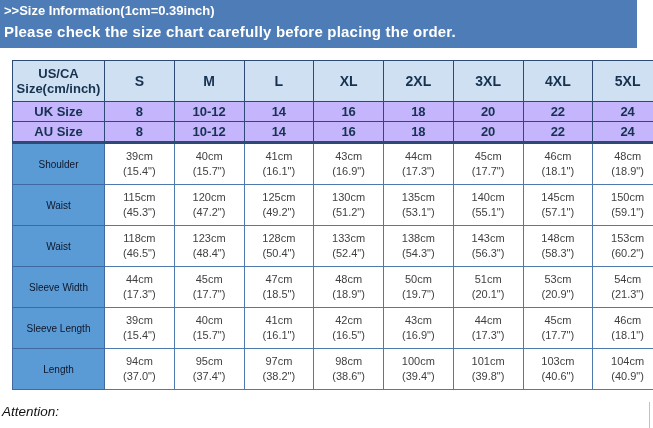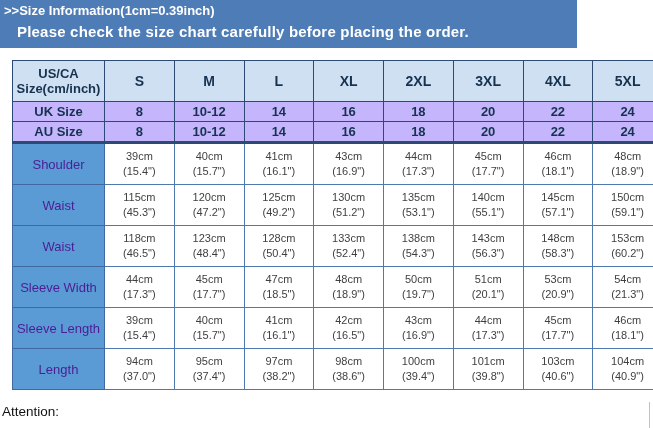--- a/index.html
+++ b/index.html
@@ -3,26 +3,26 @@
 <meta charset="utf-8">
 <style>
   html,body{margin:0;padding:0;background:#ffffff;}
   .page{
     width:653px;height:428px;position:relative;overflow:hidden;
     font-family:"Liberation Sans","DejaVu Sans",sans-serif;
     background:#ffffff;
   }
   
   .banner{
-    width:577px;height:48px;box-sizing:border-box;
+    width:637px;height:48px;box-sizing:border-box;
     background:#4d7cb6;color:#ffffff;
     padding:3px 0 0 4px;
   }
   .banner .l1{font-size:13px;font-weight:bold;line-height:16px;}
-  .banner .l2{font-size:15px;font-weight:bold;line-height:18px;margin-top:4px;letter-spacing:.2px;margin-left:13px;}
+  .banner .l2{font-size:15px;font-weight:bold;line-height:18px;margin-top:4px;letter-spacing:.2px;}
 
   
   table.size{
     border-collapse:collapse;table-layout:fixed;width:650px;margin:12px;
   }
   col.c-label{width:92px;}
   col.c-size{width:69.75px;}
   tr.head th{
     height:40px;background:#cfe0f2;color:#16324f;
     font-size:13px;font-weight:bold;text-align:center;vertical-align:middle;
@@ -30,36 +30,36 @@
   }
   tr.head th.corner{font-size:13px;}
   tr.head th .sz{font-size:14px;}
   tr.uk th,tr.uk td,tr.au th,tr.au td{
     height:19px;background:#c4b5fd;color:#16324f;
     font-size:13px;font-weight:bold;text-align:center;vertical-align:middle;
     border:1px solid #2c4a73;padding:0;
   }
   tr.au th,tr.au td{border-bottom:3px solid #2c4a73;}
   tr.meas th{
-    background:#5b9bd5;color:#4c1d95;font-size:13px;font-weight:normal;
+    background:#5b9bd5;color:#0f172a;font-size:10px;font-weight:normal;
     text-align:center;vertical-align:middle;border:1px solid #3f69a0;padding:0;
   }
   tr.meas td{
     height:36px;background:#ffffff;color:#3f3f3f;font-size:11px;
     text-align:center;vertical-align:middle;border:1px solid #4d79ae;
     line-height:15px;padding:2px 0;
   }
   
   .attention{
     width:650px;height:66px;box-sizing:border-box;
     border-right:1px solid #b3c4d8;
     padding:2px 0 0 2px;color:#121212;
     font-size:13.5px;line-height:16px;
   }
-  .attention .a-line{white-space:normal;}
+  .attention .a-line{white-space:normal;font-style:italic;}
 </style>
 </head>
 <body>
 
 <div class="page">
 
   <div class="banner">
     <div class="l1">&gt;&gt;Size Information(1cm=0.39inch)</div>
     <div class="l2">Please check the size chart carefully before placing the order.</div>
   </div>

